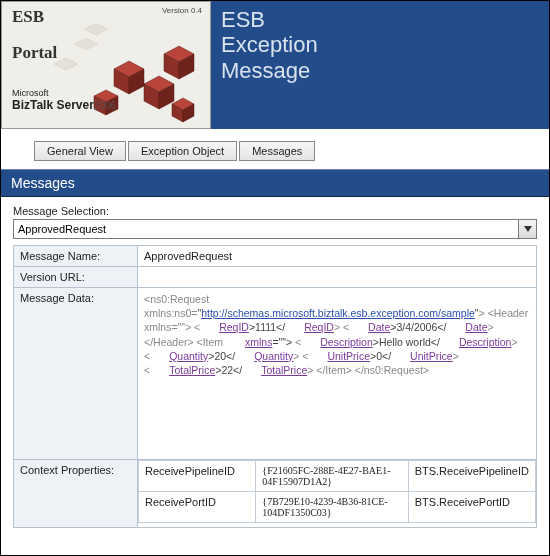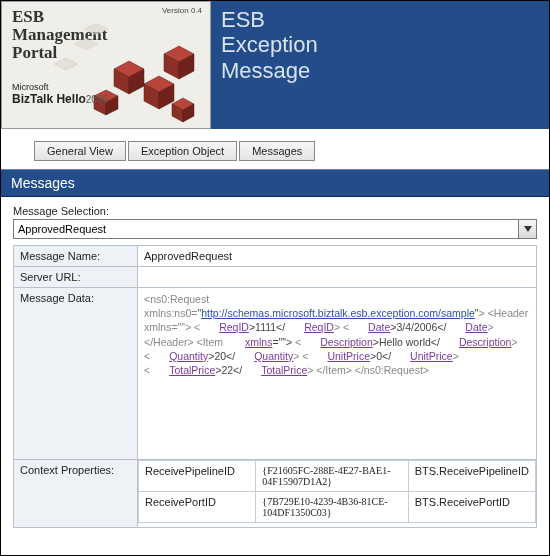--- a/index.html
+++ b/index.html
@@ -33,21 +33,21 @@
   }
   .version {
     position: absolute;
     top: 4px;
     right: 8px;
     font-size: 8px;
     color: #444;
   }
   .biztalk {
     position: absolute;
-    bottom: 22px;
+    bottom: 16px;
     left: 10px;
     font-size: 9px;
     color: #222;
     line-height: 1.1;
   }
   .biztalk .brand { font-size: 12px; font-family: Arial; }
   .biztalk .year { font-weight: normal; color:#555; font-size:10px;}
   .cubes {
     position: absolute;
     right: 6px;
@@ -169,21 +169,21 @@
   ::-webkit-scrollbar-button { background:#e4e4e4; border:1px solid #999; height:16px; display:block;}
 </style>
 </head>
 <body>
 
 <div class="header-area">
   <div class="logo-block">
     <span class="version">Version 0.4</span>
     <div class="logo-title">
       <span>ESB</span><br>
-      <span>Management</span><br>
+      <br>
       <span>Portal</span>
     </div>
     <svg class="cubes" viewBox="0 0 150 100">
       <g fill="#b9453a" stroke="#5a1d16" stroke-width="0.5">
         <polygon points="90,60 105,52 120,60 105,68"></polygon>
           <polygon points="90,60 90,77 105,85 105,68" fill="#8c2f26"></polygon>
           <polygon points="120,60 120,77 105,85 105,68" fill="#6e221b"></polygon>
         <polygon points="60,45 75,37 90,45 75,53"></polygon>
           <polygon points="60,45 60,62 75,70 75,53" fill="#8c2f26"></polygon>
           <polygon points="90,45 90,62 75,70 75,53" fill="#6e221b"></polygon>
@@ -198,21 +198,21 @@
           <polygon points="140,80 140,92 129,98 129,86" fill="#6e221b"></polygon>
       </g>
       <g fill="#dcd7cf" stroke="#b3ad9f" stroke-width="0.4" opacity="0.6">
         <polygon points="20,20 32,14 44,20 32,26"></polygon>
           <polygon points="0,40 12,34 24,40 12,46"></polygon>
           <polygon points="30,5 42,-1 54,5 42,11"></polygon>
       </g>
     </svg>
     <div class="biztalk">
       <span>Microsoft</span><br>
-      <span class="brand"><b>BizTalk Hello</b><span class="year">2006</span></span>
+      <span class="brand"><b>BizTalk Server</b><span class="year">2006</span></span>
     </div>
   </div>
   <div class="page-title-block">
     <span>ESB</span><br>
     <span>Exception</span><br>
     <span>Message</span>
   </div>
 </div>
 
 <div class="tab-bar">
@@ -234,21 +234,21 @@
     </div>
   </div>
 
   <table class="details-table">
     <tbody>
         <tr>
       <td class="lbl">Message Name:</td>
       <td class="val">ApprovedRequest</td>
     </tr>
     <tr>
-      <td class="lbl">Server URL:</td>
+      <td class="lbl">Version URL:</td>
       <td class="val"></td>
     </tr>
     <tr>
       <td class="lbl">Message Data:</td>
       <td class="val msg-data-cell">
         <div class="msg-data-box">
           <span class="tag">&lt;ns0:Request</span>
           <span class="tag">xmlns:ns0=</span>"<span class="lnk">http://schemas.microsoft.biztalk.esb.exception.com/sample</span>"<span class="tag">&gt; &lt;Header xmlns=""&gt; &lt;</span><span class="purple">ReqID</span><span>&gt;1111&lt;/</span><span class="purple">ReqID</span><span class="tag">&gt; &lt;</span><span class="purple">Date</span><span>&gt;3/4/2006&lt;/</span><span class="purple">Date</span><span class="tag">&gt; &lt;/Header&gt; &lt;Item </span><span class="purple">xmlns</span><span>=""&gt;</span>
           <span class="tag">&lt;</span><span class="purple">Description</span><span>&gt;Hello world&lt;/</span><span class="purple">Description</span><span class="tag">&gt; &lt;</span><span class="purple">Quantity</span><span>&gt;20&lt;/</span><span class="purple">Quantity</span><span class="tag">&gt; &lt;</span><span class="purple">UnitPrice</span><span>&gt;0&lt;/</span><span class="purple">UnitPrice</span><span class="tag">&gt; &lt;</span><span class="purple">TotalPrice</span><span>&gt;22&lt;/</span><span class="purple">TotalPrice</span><span class="tag">&gt; &lt;/Item&gt; &lt;/ns0:Request&gt;</span>
         </div>

